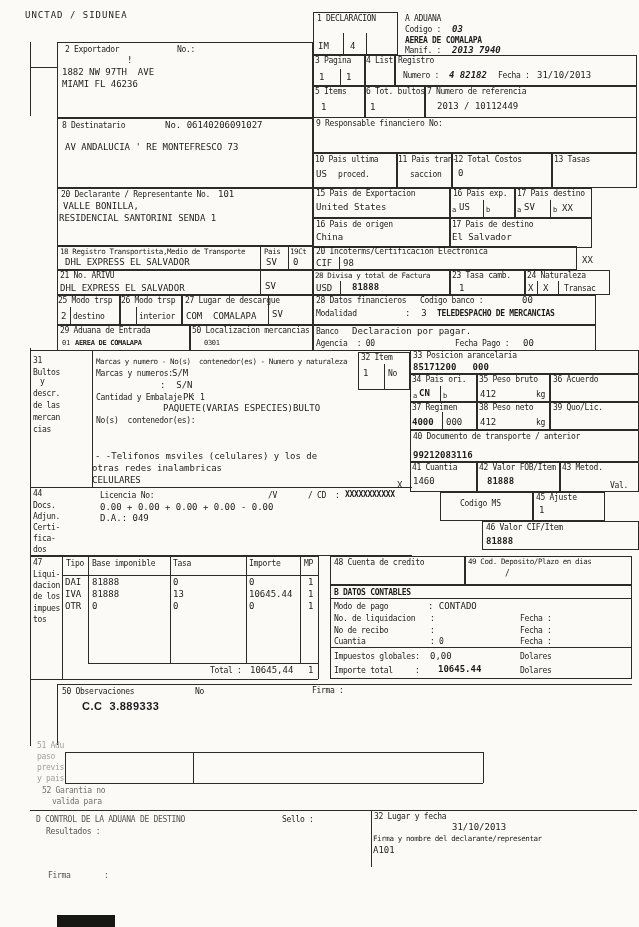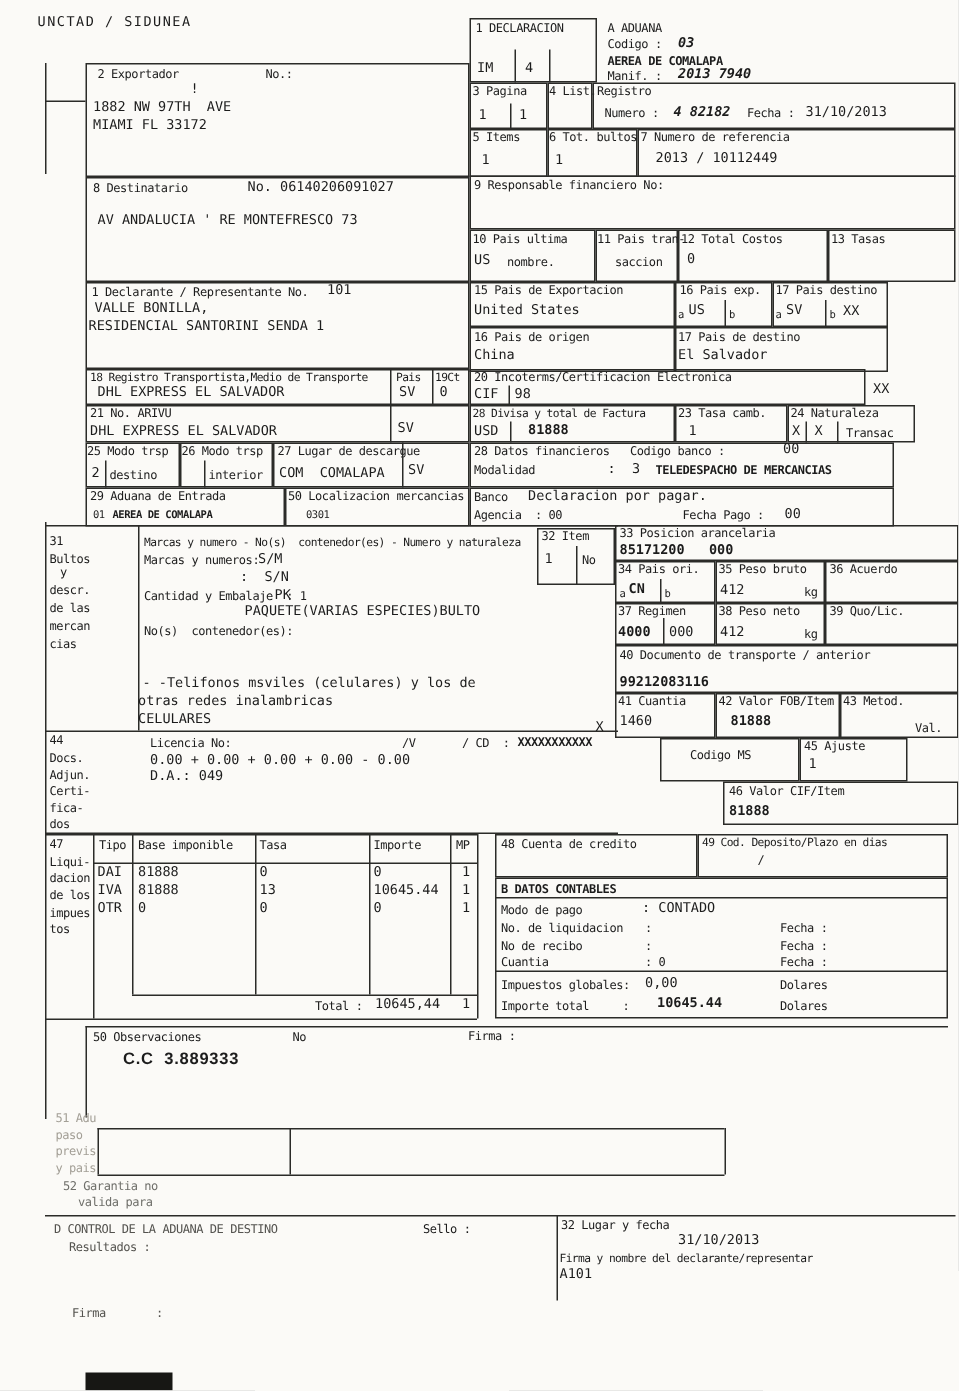--- a/index.html
+++ b/index.html
@@ -65,45 +65,45 @@
   <span class="t lb" style="left:427px;top:88px">7 Numero de referencia</span>
   <span class="t" style="left:437px;top:102px">2013 / 10112449</span>
 
   <div class="bx" style="left:57px;top:42px;width:256px;height:76px"></div>
   <div class="vl" style="left:30px;top:42px;height:74px"></div>
   <div class="hl" style="left:30px;top:67px;width:27px"></div>
   <span class="t lb" style="left:65px;top:46px">2 Exportador</span>
   <span class="t lb" style="left:177px;top:46px">No.:</span>
   <span class="t" style="left:127px;top:56px">!</span>
   <span class="t" style="left:62px;top:68px">1882 NW 97TH  AVE</span>
-  <span class="t" style="left:62px;top:80px">MIAMI FL 33172</span>
+  <span class="t" style="left:62px;top:80px">MIAMI FL 46236</span>
 
   <div class="bx" style="left:57px;top:118px;width:256px;height:70px"></div>
   <span class="t lb" style="left:62px;top:122px">8 Destinatario</span>
   <span class="t" style="left:165px;top:121px">No. 06140206091027</span>
   <span class="t" style="left:65px;top:143px">AV ANDALUCIA ' RE MONTEFRESCO 73</span>
 
   <div class="bx" style="left:313px;top:117px;width:324px;height:36px"></div>
   <span class="t lb" style="left:316px;top:120px">9 Responsable financiero No:</span>
 
   <div class="bx" style="left:313px;top:153px;width:84px;height:35px"></div>
   <span class="t lb" style="left:315px;top:156px">10 Pais ultima</span>
   <span class="t" style="left:316px;top:170px">US</span>
-  <span class="t lb" style="left:338px;top:171px">nombre.</span>
+  <span class="t lb" style="left:338px;top:171px">proced.</span>
   <div class="bx" style="left:397px;top:153px;width:55px;height:35px"></div>
   <span class="t lb" style="left:398px;top:156px">11 Pais tran-</span>
   <span class="t lb" style="left:410px;top:171px">saccion</span>
   <div class="bx" style="left:452px;top:153px;width:100px;height:35px"></div>
   <span class="t lb" style="left:454px;top:156px">12 Total Costos</span>
   <span class="t" style="left:458px;top:169px">0</span>
   <div class="bx" style="left:552px;top:153px;width:85px;height:35px"></div>
   <span class="t lb" style="left:554px;top:156px">13 Tasas</span>
 
   <div class="bx" style="left:57px;top:188px;width:256px;height:58px"></div>
-  <span class="t lb" style="left:61px;top:191px">1 Declarante / Representante No.</span>
+  <span class="t lb" style="left:61px;top:191px">20 Declarante / Representante No.</span>
   <span class="t" style="left:218px;top:190px">101</span>
   <span class="t" style="left:63px;top:202px">VALLE BONILLA,</span>
   <span class="t" style="left:59px;top:214px">RESIDENCIAL SANTORINI SENDA 1</span>
 
   <div class="bx" style="left:313px;top:188px;width:137px;height:30px"></div>
   <span class="t lb" style="left:316px;top:190px">15 Pais de Exportacion</span>
   <span class="t" style="left:316px;top:203px">United States</span>
   <div class="bx" style="left:450px;top:188px;width:65px;height:30px"></div>
   <span class="t lb" style="left:453px;top:190px">16 Pais exp.</span>
   <span class="t sm" style="left:452px;top:207px">a</span>

